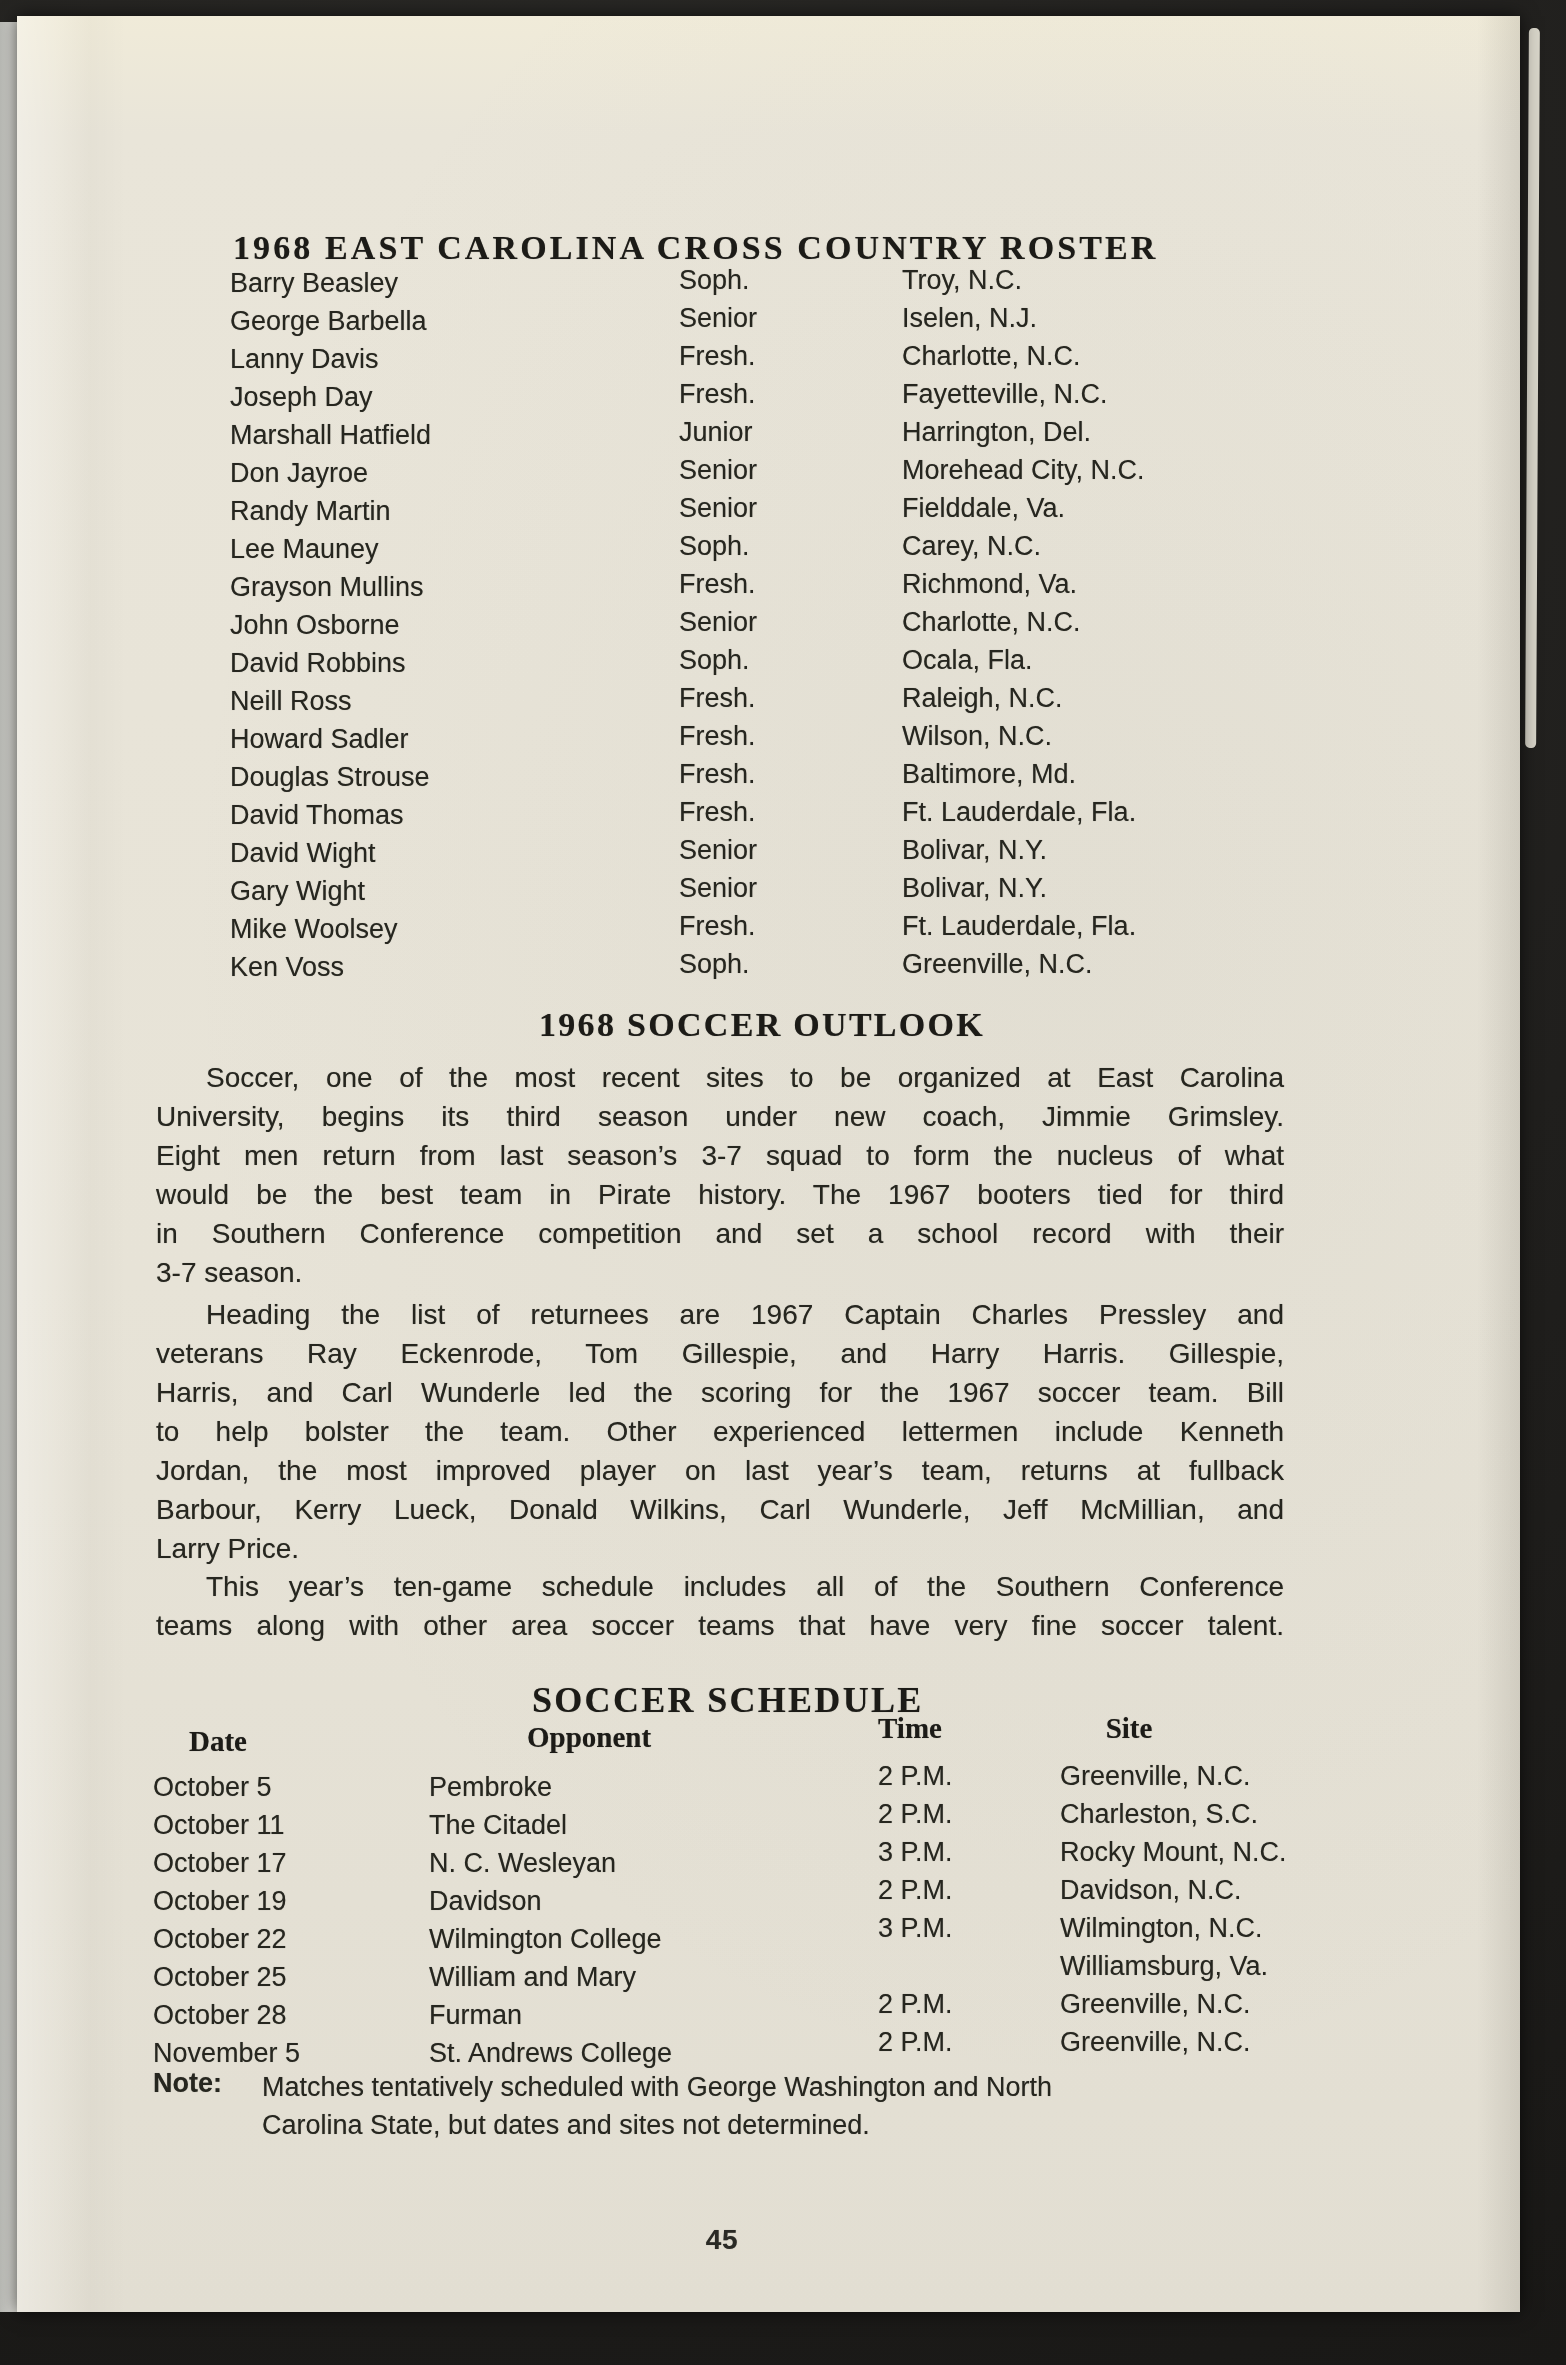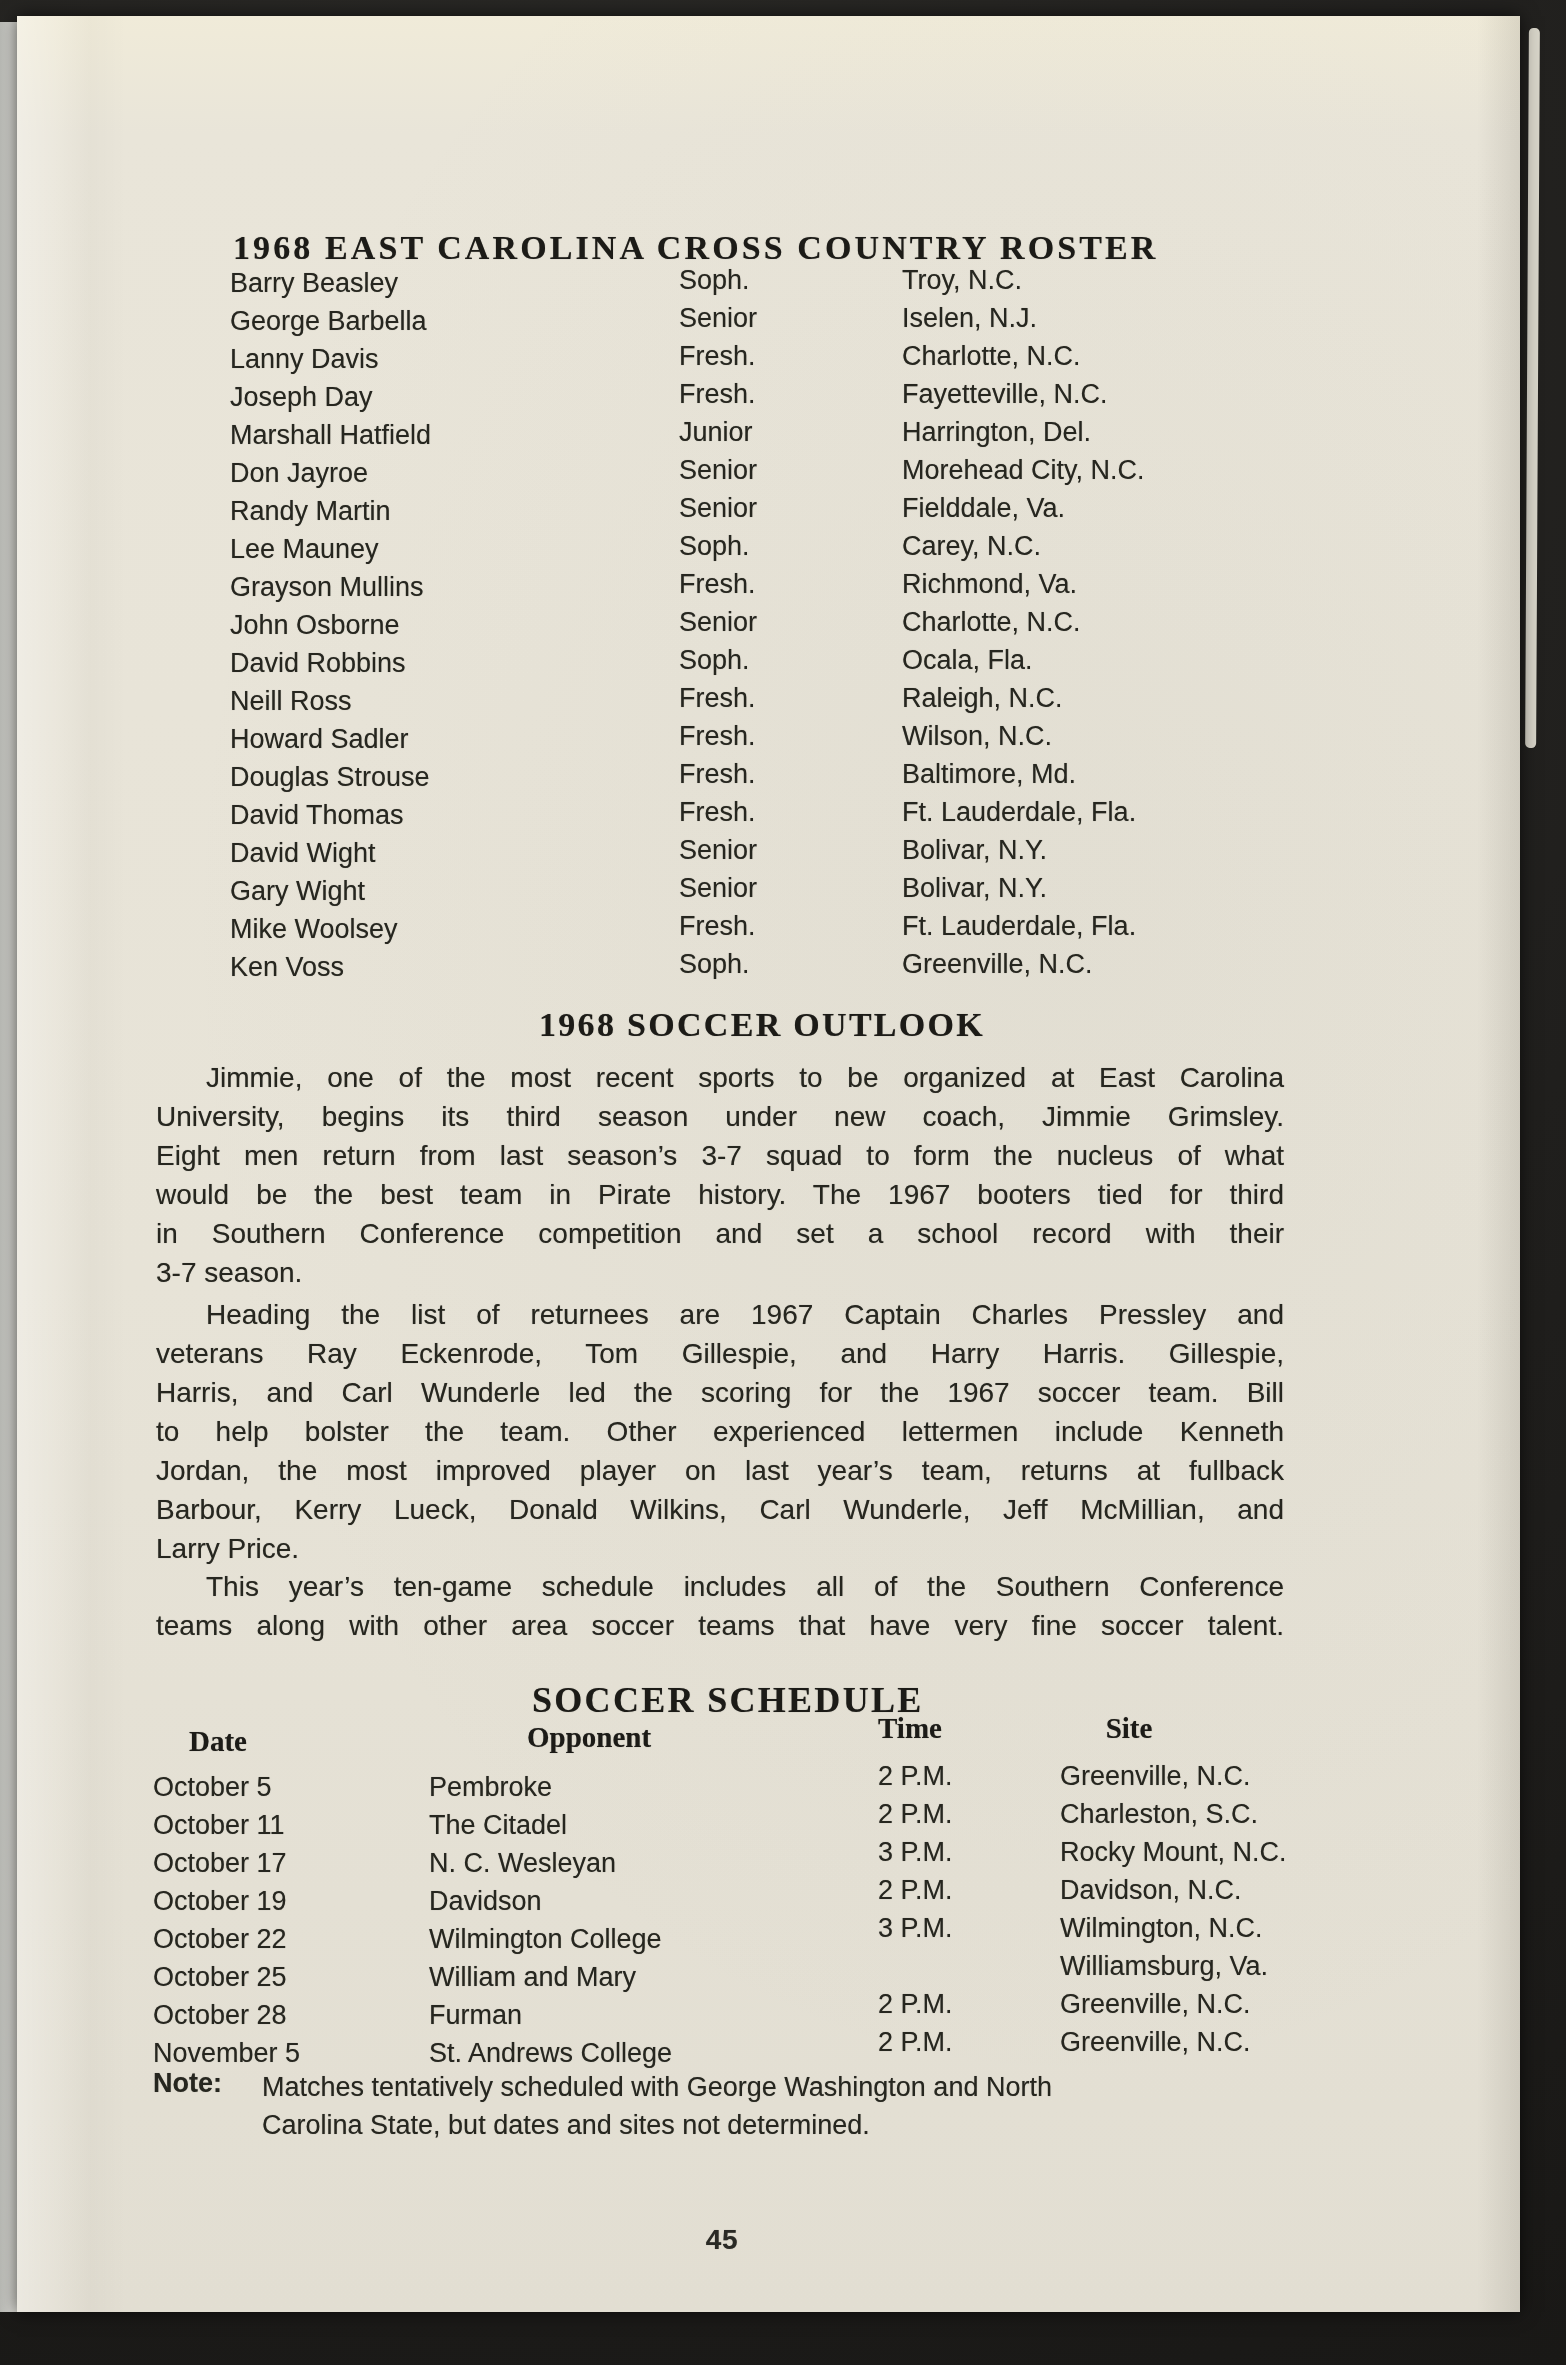--- a/index.html
+++ b/index.html
@@ -197,21 +197,21 @@
   <div class="r-row">
     <span class="r-name">Ken Voss</span>
     <span class="r-cls">Soph.</span>
     <span class="r-home">Greenville, N.C.</span>
   </div>
 </div>
 
   <h2 class="outlook-title">1968 SOCCER OUTLOOK</h2>
 
   <div class="para p1">
-      <div class="pline">Jimmie, one of the most recent sports to be organized at East Carolina</div>
+      <div class="pline">Soccer, one of the most recent sites to be organized at East Carolina</div>
       <div class="pline">University, begins its third season under new coach, Jimmie Grimsley.</div>
       <div class="pline">Eight men return from last season’s 3-7 squad to form the nucleus of what</div>
       <div class="pline">would be the best team in Pirate history. The 1967 booters tied for third</div>
       <div class="pline">in Southern Conference competition and set a school record with their</div>
       <div class="pline">3-7 season.</div>
     </div>
   <div class="para p2">
       <div class="pline">Heading the list of returnees are 1967 Captain Charles Pressley and</div>
       <div class="pline">veterans Ray Eckenrode, Tom Gillespie, and Harry Harris. Gillespie,</div>
       <div class="pline">Harris, and Carl Wunderle led the scoring for the 1967 soccer team. Bill</div>

